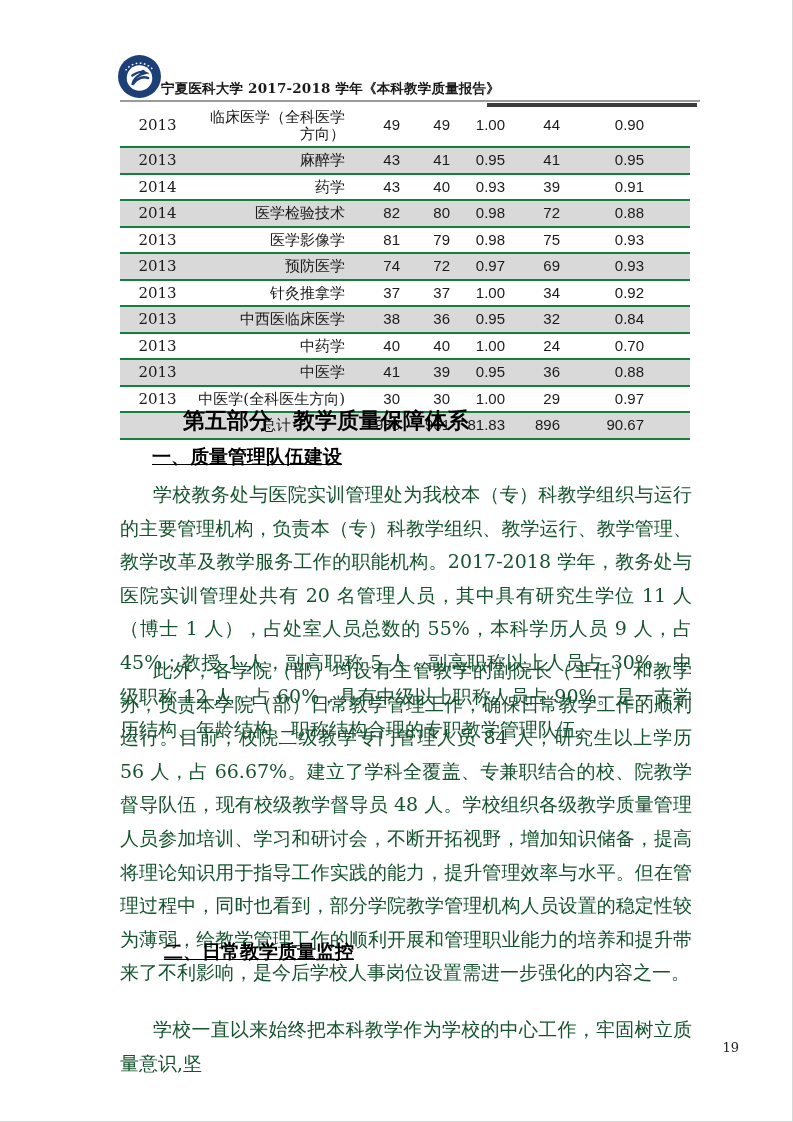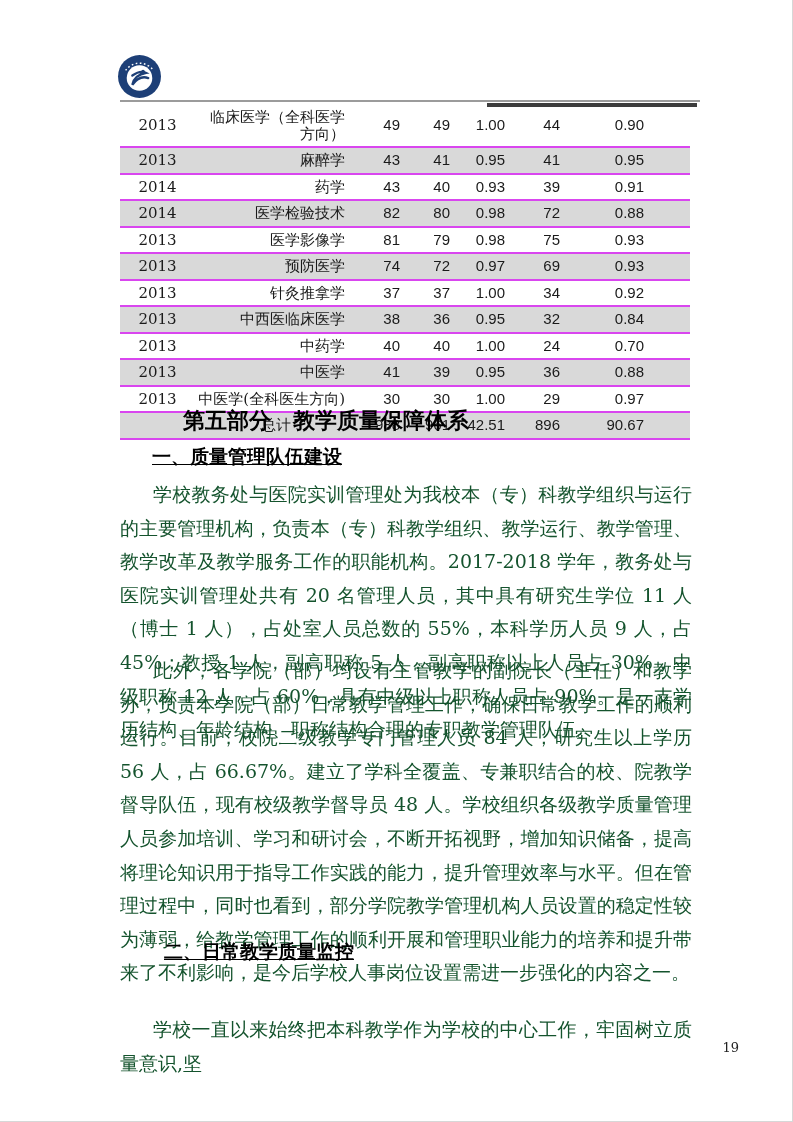--- a/index.html
+++ b/index.html
@@ -22,21 +22,21 @@
     border-bottom:1.5px solid #2b2b2b; padding-bottom:3px;
   }
   .hdr-rule  { position:absolute; left:120px; top:100px; width:580px; height:1.5px; background:#9b9b9b; }
   .hdr-rule2 { position:absolute; left:487px; top:103px; width:210px; height:3.5px; background:#3c3c3c; }
   
   table.dtable {
     position:absolute; left:120px; top:105px; width:570px;
     border-collapse:collapse; table-layout:fixed;
     font-size:15px; line-height:1.1;
   }
-  table.dtable tr { border-bottom:2px solid #d946ef; }
+  table.dtable tr { border-bottom:2px solid #15803d; }
   table.dtable tr.shaded { background:#d9d9d9; }
   table.dtable td { padding:4px 2px; vertical-align:middle; }
   td.col-year  { text-align:center; }
   td.col-major { text-align:right; padding-left:10px; }
   td.col-num   { text-align:right; font-family:Liberation Sans, sans-serif; }
   table.dtable td:last-child { padding-right:46px; }
   table.dtable tr.total-row td.col-major { text-align:center; padding-left:12px; }
   
   .part-title {
     position:absolute; left:120px; top:406px; width:504px;
@@ -80,20 +80,21 @@
 
   <div class="hdr-logo">
     <svg viewBox="0 0 44 44" width="45" height="45" aria-hidden="true">
       <circle cx="22" cy="22" r="21" fill="#1d3f77"></circle>
       <circle cx="22" cy="23.5" r="12.5" fill="#ffffff"></circle>
       <path d="M8.5 16 A 16.5 16.5 0 0 1 35.5 16" stroke="#ffffff" stroke-width="1.4" fill="none" stroke-dasharray="1.6 2.4"></path>
       <path d="M15 21 q8 -5.5 13.5 -2.5 q-11.5 2 -13.5 11.5 q7 -9.5 15.5 -6.5" fill="none" stroke="#1d3f77" stroke-width="2.3" stroke-linecap="round"></path>
       <circle cx="25.5" cy="17.2" r="1.7" fill="#1d3f77"></circle>
     </svg>
   </div>
+  <div class="hdr-title">宁夏医科大学 2017-2018 学年《本科教学质量报告》</div>
   <div class="hdr-rule"></div>
   <div class="hdr-rule2"></div>
 
   <table class="dtable">
     <colgroup>
       <col style="width:75px">
         <col style="width:152px">
         <col style="width:55px">
       <col style="width:50px">
         <col style="width:55px">
@@ -198,21 +199,21 @@
           <td class="col-num">30</td>
           <td class="col-num">1.00</td>
           <td class="col-num">29</td>
           <td class="col-num">0.97</td>
         </tr>
         <tr class="shaded total-row">
           <td class="col-year"></td>
           <td class="col-major">总计</td>
           <td class="col-num">988</td>
           <td class="col-num">961</td>
-          <td class="col-num">42.51</td>
+          <td class="col-num">81.83</td>
           <td class="col-num">896</td>
           <td class="col-num">90.67</td>
         </tr>
       </tbody>
   </table>
 
   <div class="part-title">第五部分　教学质量保障体系</div>
 
   <div class="h-level1 h1-a">一、质量管理队伍建设</div>
   <div class="para p1">学校教务处与医院实训管理处为我校本（专）科教学组织与运行的主要管理机构，负责本（专）科教学组织、教学运行、教学管理、教学改革及教学服务工作的职能机构。2017-2018 学年，教务处与医院实训管理处共有 20 名管理人员，其中具有研究生学位 11 人（博士 1 人），占处室人员总数的 55%，本科学历人员 9 人，占 45%；教授 1 人，副高职称 5 人，副高职称以上人员占 30%，中级职称 12 人，占 60%，具有中级以上职称人员占 90%。是一支学历结构、年龄结构、职称结构合理的专职教学管理队伍。</div>

